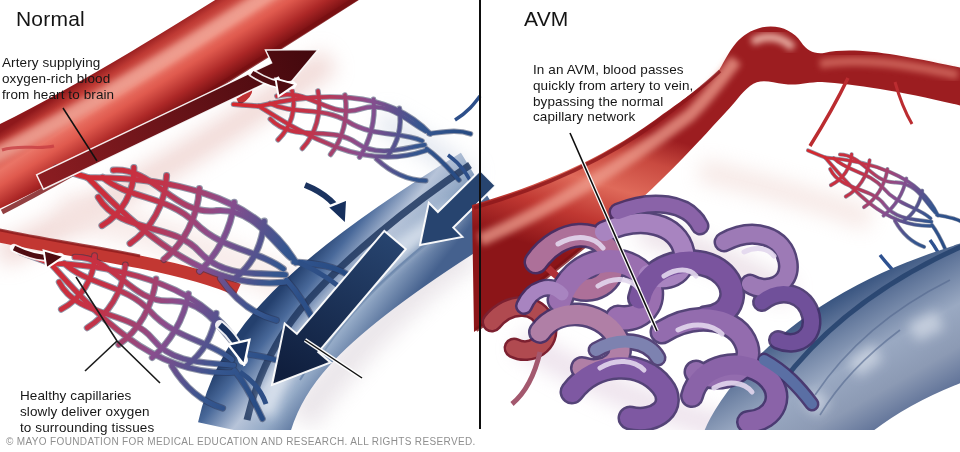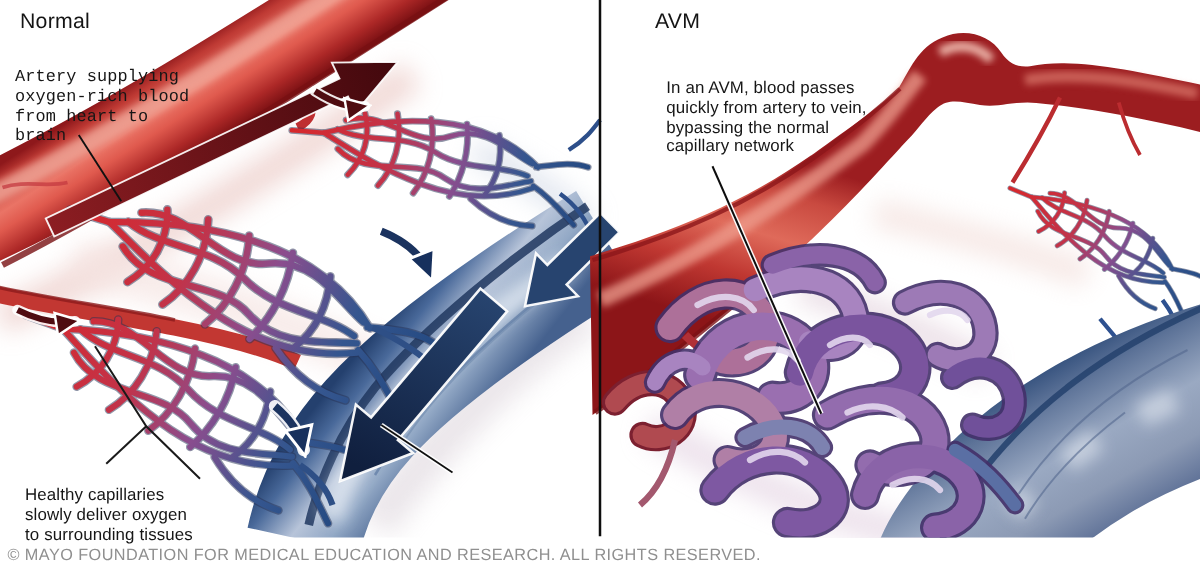--- a/index.html
+++ b/index.html
@@ -1,25 +1,25 @@
 <!DOCTYPE html>
 <html><head>
 <meta charset="utf-8">
 <style>
   html,body{margin:0;padding:0;background:#fff;}
   .stage{position:relative;width:960px;height:452px;background:#fff;overflow:hidden;
          font-family:"Liberation Sans","DejaVu Sans",sans-serif;color:#1b1b1b;}
   .art{position:absolute;left:0;top:0;}
   .divider{position:absolute;left:479px;top:0;width:2px;height:429px;background:#0e0e0e;}
-  .title{position:absolute;font-size:17px;font-weight:400;color:#141414;letter-spacing:.2px;}
+  .title{position:absolute;font-size:21px;font-weight:400;color:#141414;letter-spacing:.2px;}
   .label{position:absolute;font-size:13.5px;line-height:15.8px;color:#161616;white-space:pre-line;letter-spacing:.1px;}
-  .footer{position:absolute;left:6px;top:436px;font-size:13px;color:#8f8f8f;letter-spacing:.35px;}
+  .footer{position:absolute;left:6px;top:436px;font-size:10px;color:#8f8f8f;letter-spacing:.35px;}
   .t-normal{left:16px;top:7px;}
   .t-avm{left:524px;top:7px;}
-  .l-artery{left:12px;top:55px;width:140px;font-family:Liberation Mono, monospace;}
+  .l-artery{left:2px;top:55px;width:140px;}
   .l-cap{left:20px;top:388px;width:170px;}
   .l-vein{left:368px;top:369px;width:130px;}
   .l-avm{left:500px;top:62px;width:185px;margin-left:33px;}
   .lat{fill:none;stroke-linecap:round;stroke-linejoin:round;}
 </style>
 </head>
 <body>
 
 <div class="stage">
 

